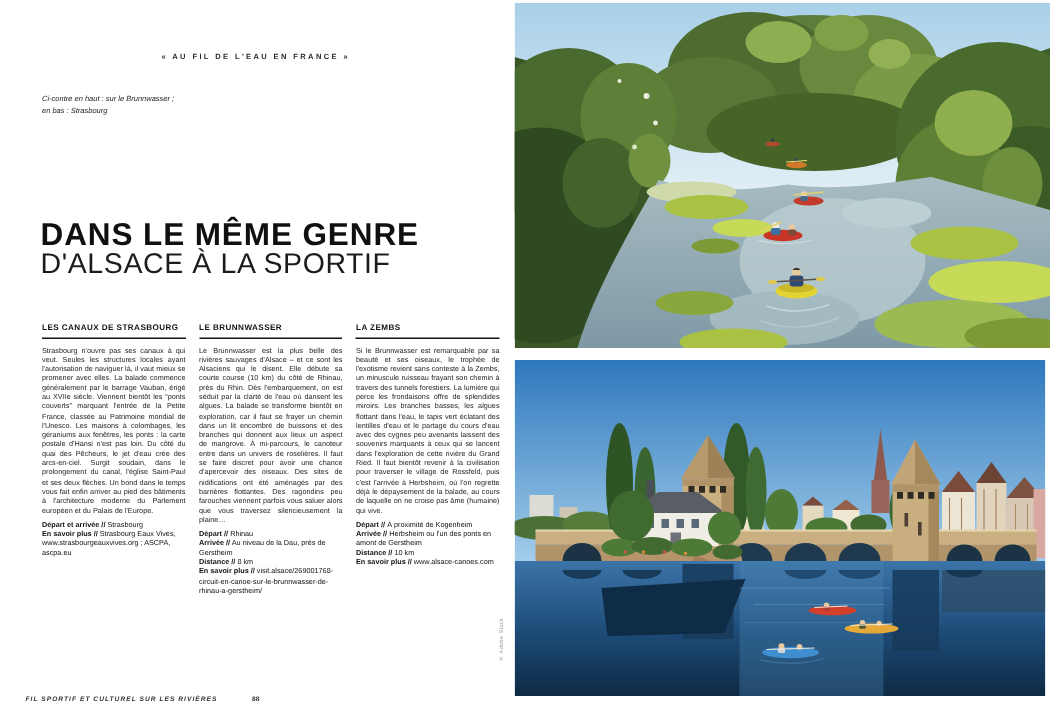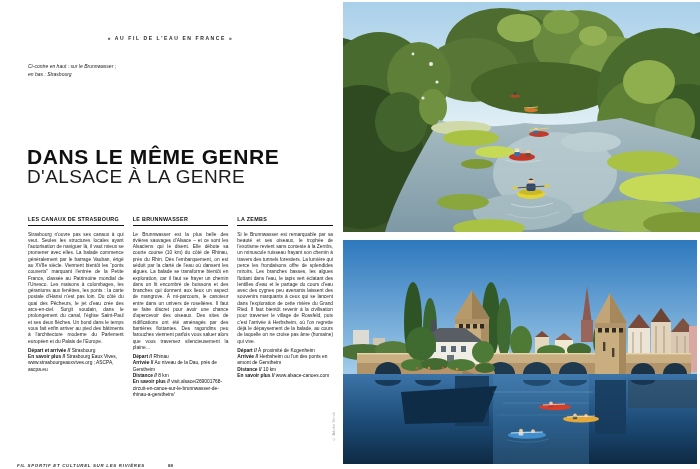--- a/index.html
+++ b/index.html
@@ -51,21 +51,21 @@
 
     <div class="kicker">« AU FIL DE L'EAU EN FRANCE »</div>
 
     <div class="caption">
       <span>Ci-contre en haut : sur le Brunnwasser ;</span><br>
       <span>en bas : Strasbourg</span>
     </div>
 
     <div class="title-block">
       <div class="title-main">DANS LE MÊME GENRE</div>
-      <div class="title-sub">D'ALSACE À LA GENRE</div>
+      <div class="title-sub">D'ALSACE À LA SPORTIF</div>
     </div>
 
     <div class="columns">
 
       <div class="col">
         <div class="col-heading">LES CANAUX DE STRASBOURG</div>
         <div class="col-body">Strasbourg n'ouvre pas ses canaux à qui veut. Seules les structures locales ayant l'autorisation de naviguer là, il vaut mieux se promener avec elles. La balade commence généralement par le barrage Vauban, érigé au XVIIe siècle. Viennent bientôt les “ponts couverts” marquant l'entrée de la Petite France, classée au Patrimoine mondial de l'Unesco. Les maisons à colombages, les géraniums aux fenêtres, les ponts : la carte postale d'Hansi n'est pas loin. Du côté du quai des Pêcheurs, le jet d'eau crée des arcs-en-ciel. Surgit soudain, dans le prolongement du canal, l'église Saint-Paul et ses deux flèches. Un bond dans le temps vous fait enfin arriver au pied des bâtiments à l'architecture moderne du Parlement européen et du Palais de l'Europe.</div>
         <div class="col-infos">
           <div class="info-line">
             <span class="lbl">Départ et arrivée //</span>

